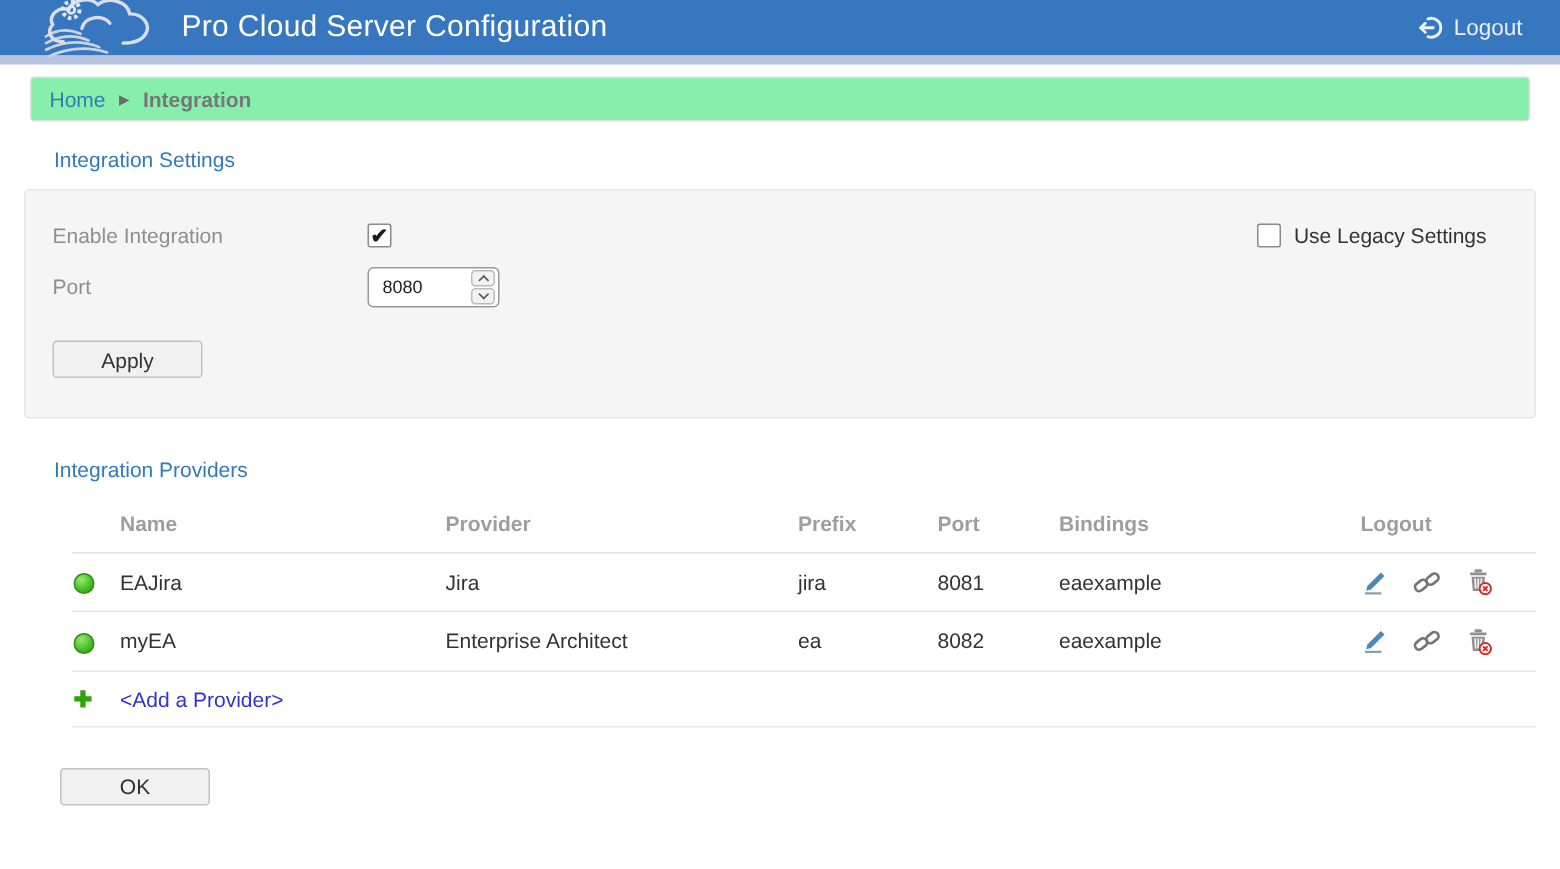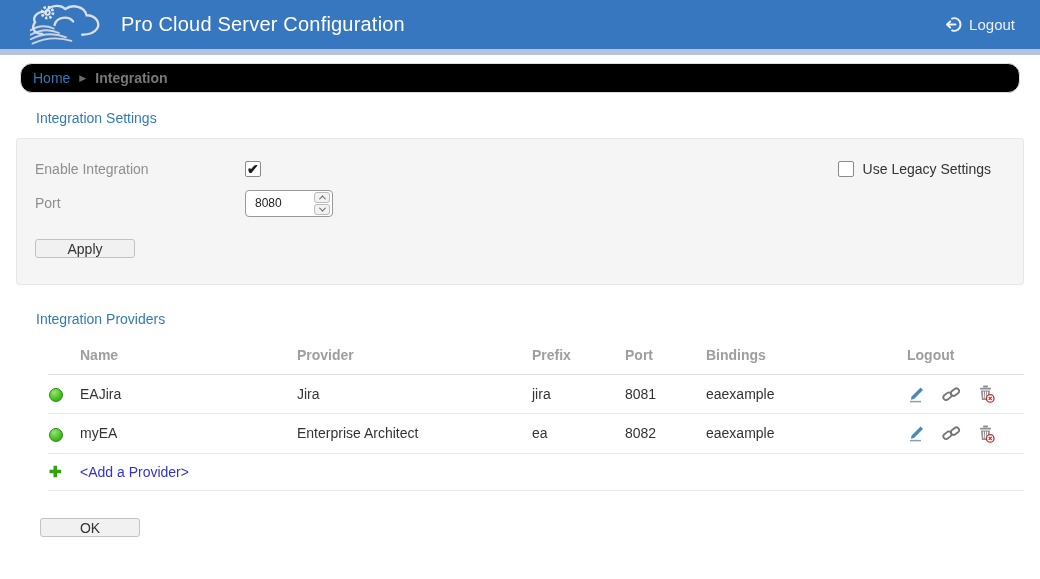--- a/index.html
+++ b/index.html
@@ -4,36 +4,36 @@
 <style>
   * { box-sizing: border-box; }
   html,body { margin:0; padding:0; }
   body {
     width:1040px; height:579px; overflow:hidden; background:#fff;
     font-family:"Liberation Sans", sans-serif; color:#333; font-size:14px;
   }
 
   
   .header {
-    height:49px; background:#3777c0; display:flex; align-items:center;
+    height:37px; background:#3777c0; display:flex; align-items:center;
     padding:0 25px 0 28px;
   }
   .brand { display:flex; align-items:center; gap:15px; }
   .brand svg { display:block; }
   .app-title { color:#ffffff; font-size:20px; letter-spacing:.2px; }
   .logout {
     margin-left:auto; display:flex; align-items:center; gap:7px;
     color:#e9eff8; font-size:15px; cursor:pointer;
   }
   .header-strip { height:6px; background:#b5c3de; }
 
   
   .breadcrumb {
-    margin:8px 20px 0 20px; border:1px solid #ddd; border-radius:12px;
-    background:#000000; padding:6px 12px; display:flex; align-items:center; gap:9px;
+    margin:8px 20px 0 20px; border:1px solid #ddd; border-radius:3px;
+    background:#86efac; padding:6px 12px; display:flex; align-items:center; gap:9px;
   }
   .breadcrumb a { color:#337ab7; text-decoration:none; cursor:pointer; }
   .breadcrumb .sep { color:#6b6b6b; font-size:9px; line-height:1; padding-top:1px; }
   .breadcrumb .current { color:#777;font-weight:bold; }
 
   
   h2.section {
     color:#337ab7; font-size:14px; font-weight:400;
     margin:17px 0 12px 36px;
   }
@@ -69,21 +69,21 @@
   .spinner { display:flex; flex-direction:column; gap:1px; margin-left:auto; }
   .spin-btn {
     width:16px; height:11px; background:#f2f2f2; border:1px solid #bbb; border-radius:3px;
     display:flex; align-items:center; justify-content:center; cursor:pointer;
   }
   .chev { width:5px; height:5px; border-left:1.6px solid #555; border-top:1.6px solid #555; }
   .chev.up   { transform:rotate(45deg) translate(1px,1px); }
   .chev.down { transform:rotate(225deg) translate(1px,1px); }
 
   .btn {
-    display:inline-block; width:100px; height:19px; background:#f1f1f1;
+    display:inline-block; width:100px; height:25px; background:#f1f1f1;
     border:1px solid #c2c2c2; border-radius:3px; color:#333; font-size:14px;
     font-family:"Liberation Sans", sans-serif; cursor:pointer;
   }
   .btn.apply { margin:16px 0 6px 0; }
   .btn.ok { margin:27px 0 0 40px; }
 
   
   table.providers {
     margin-left:48px; width:976px; border-collapse:collapse; table-layout:fixed;
     font-size:14px;

